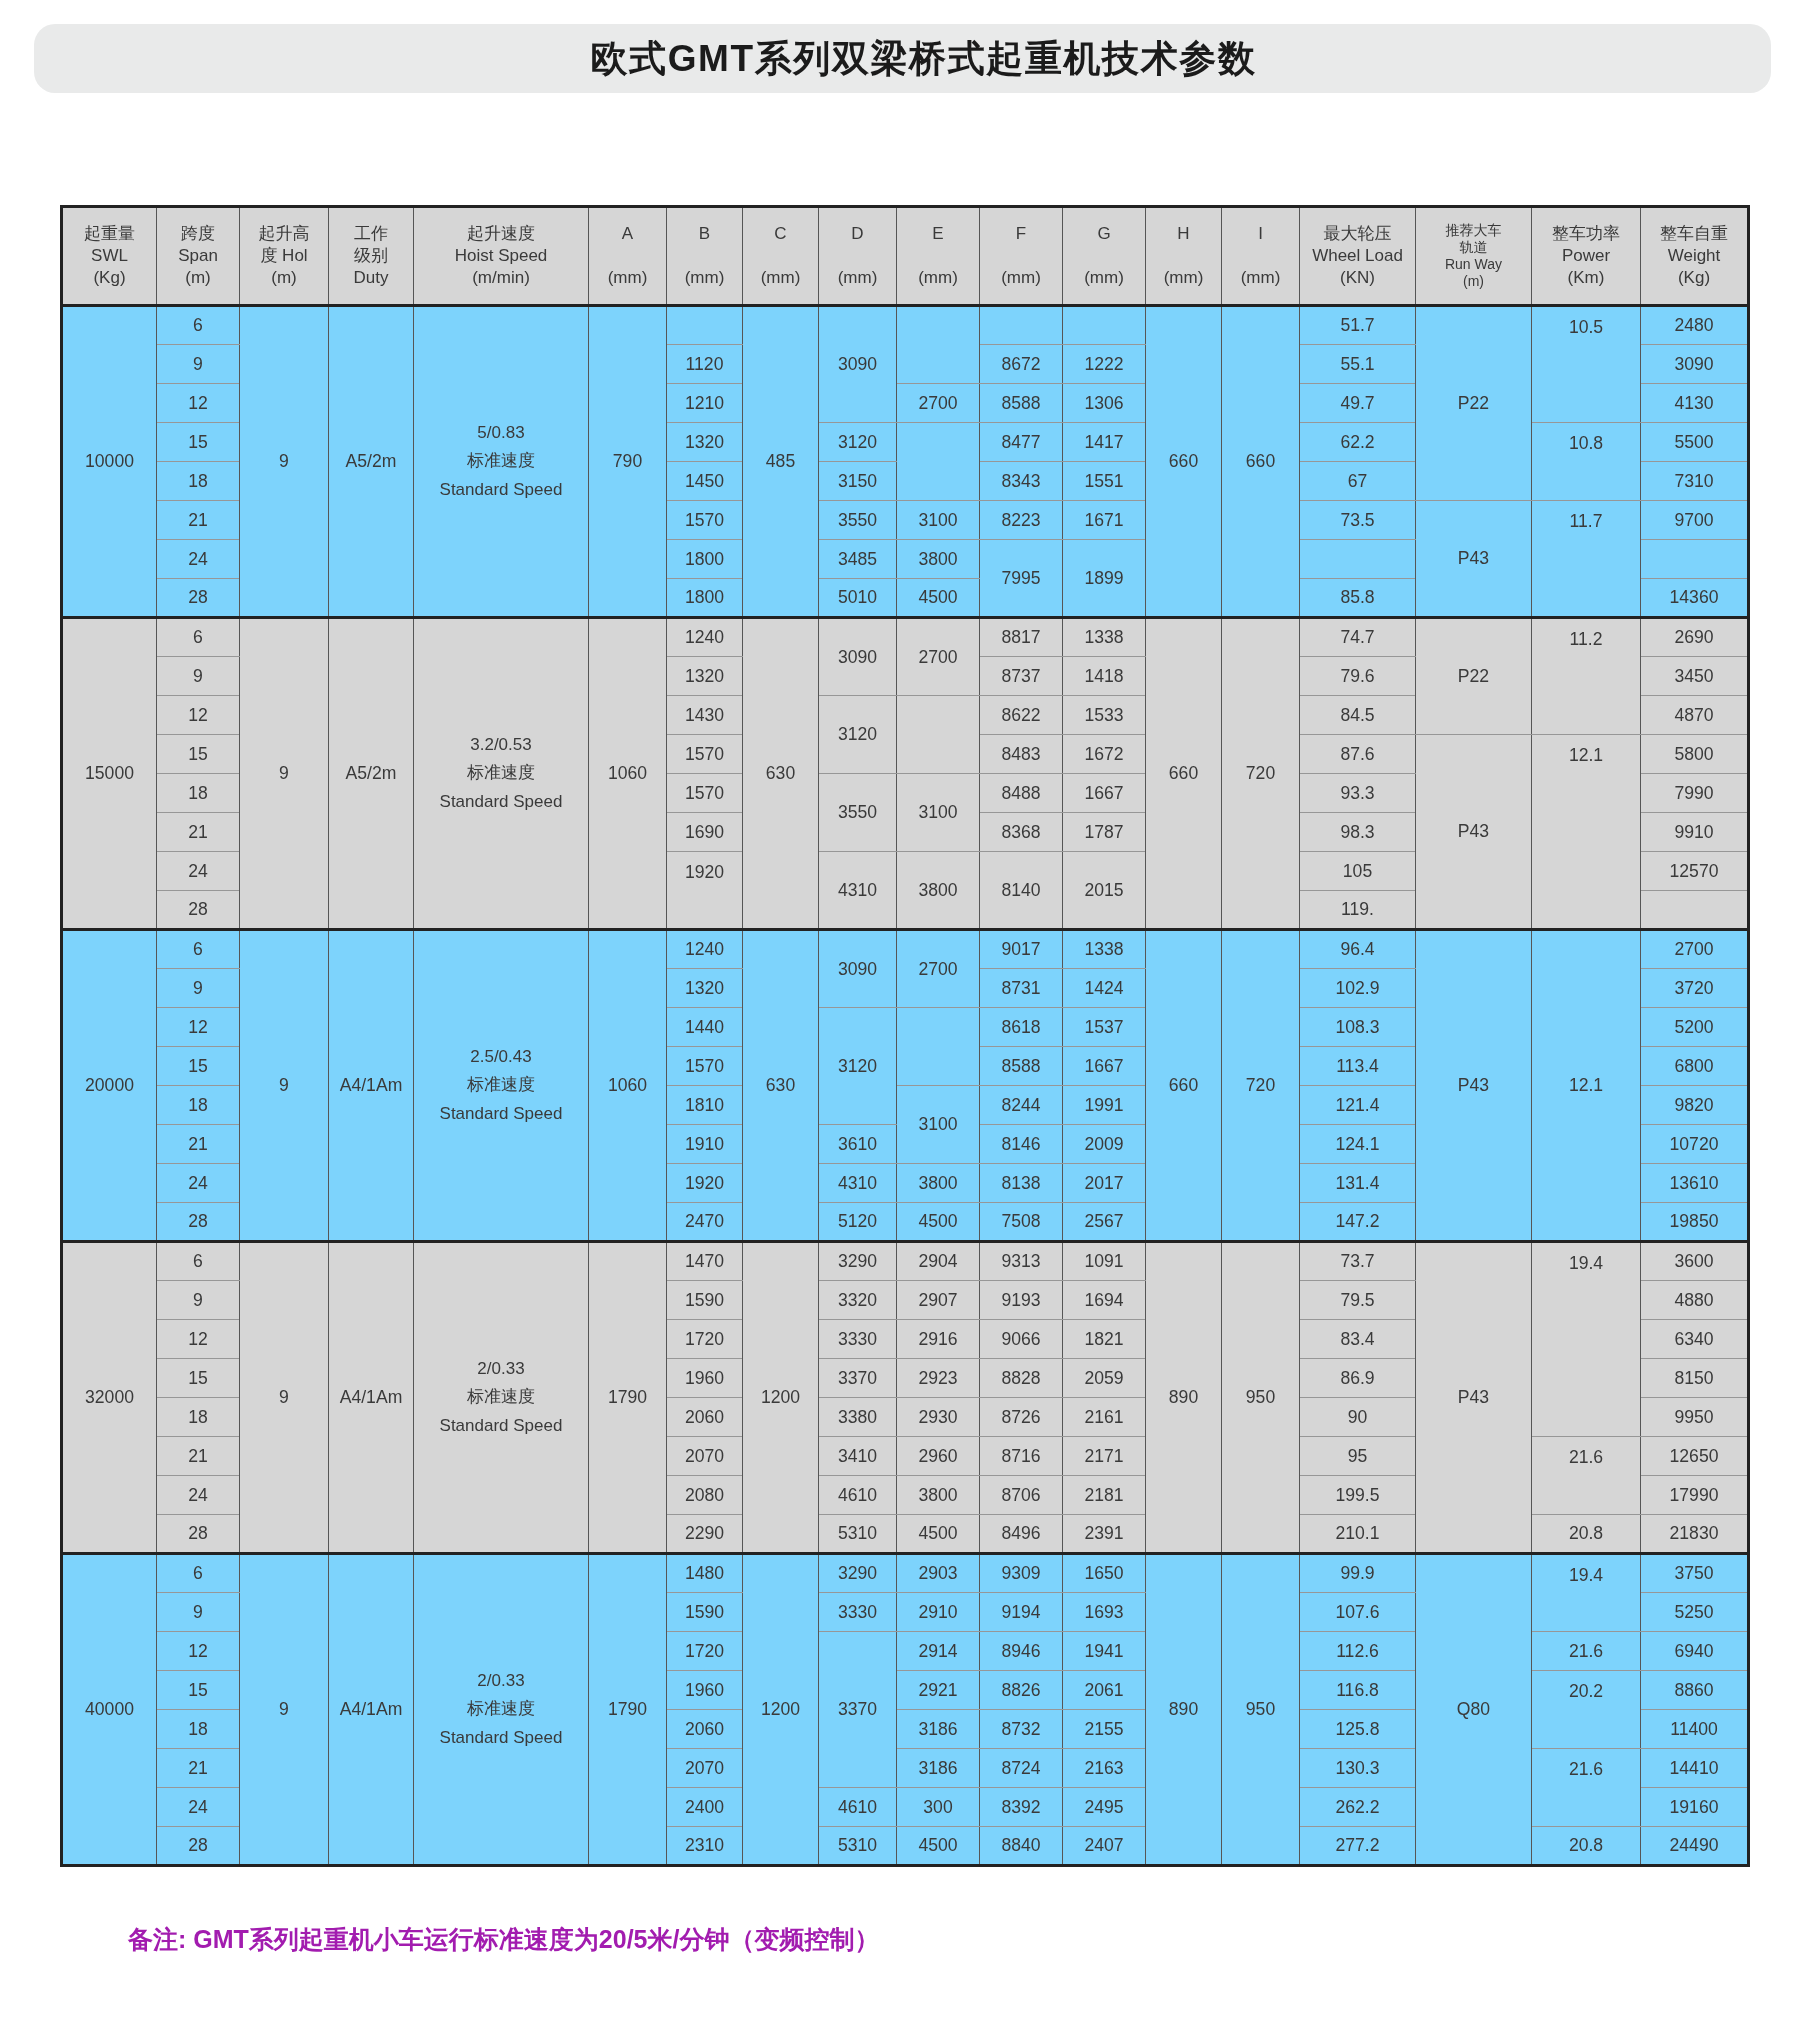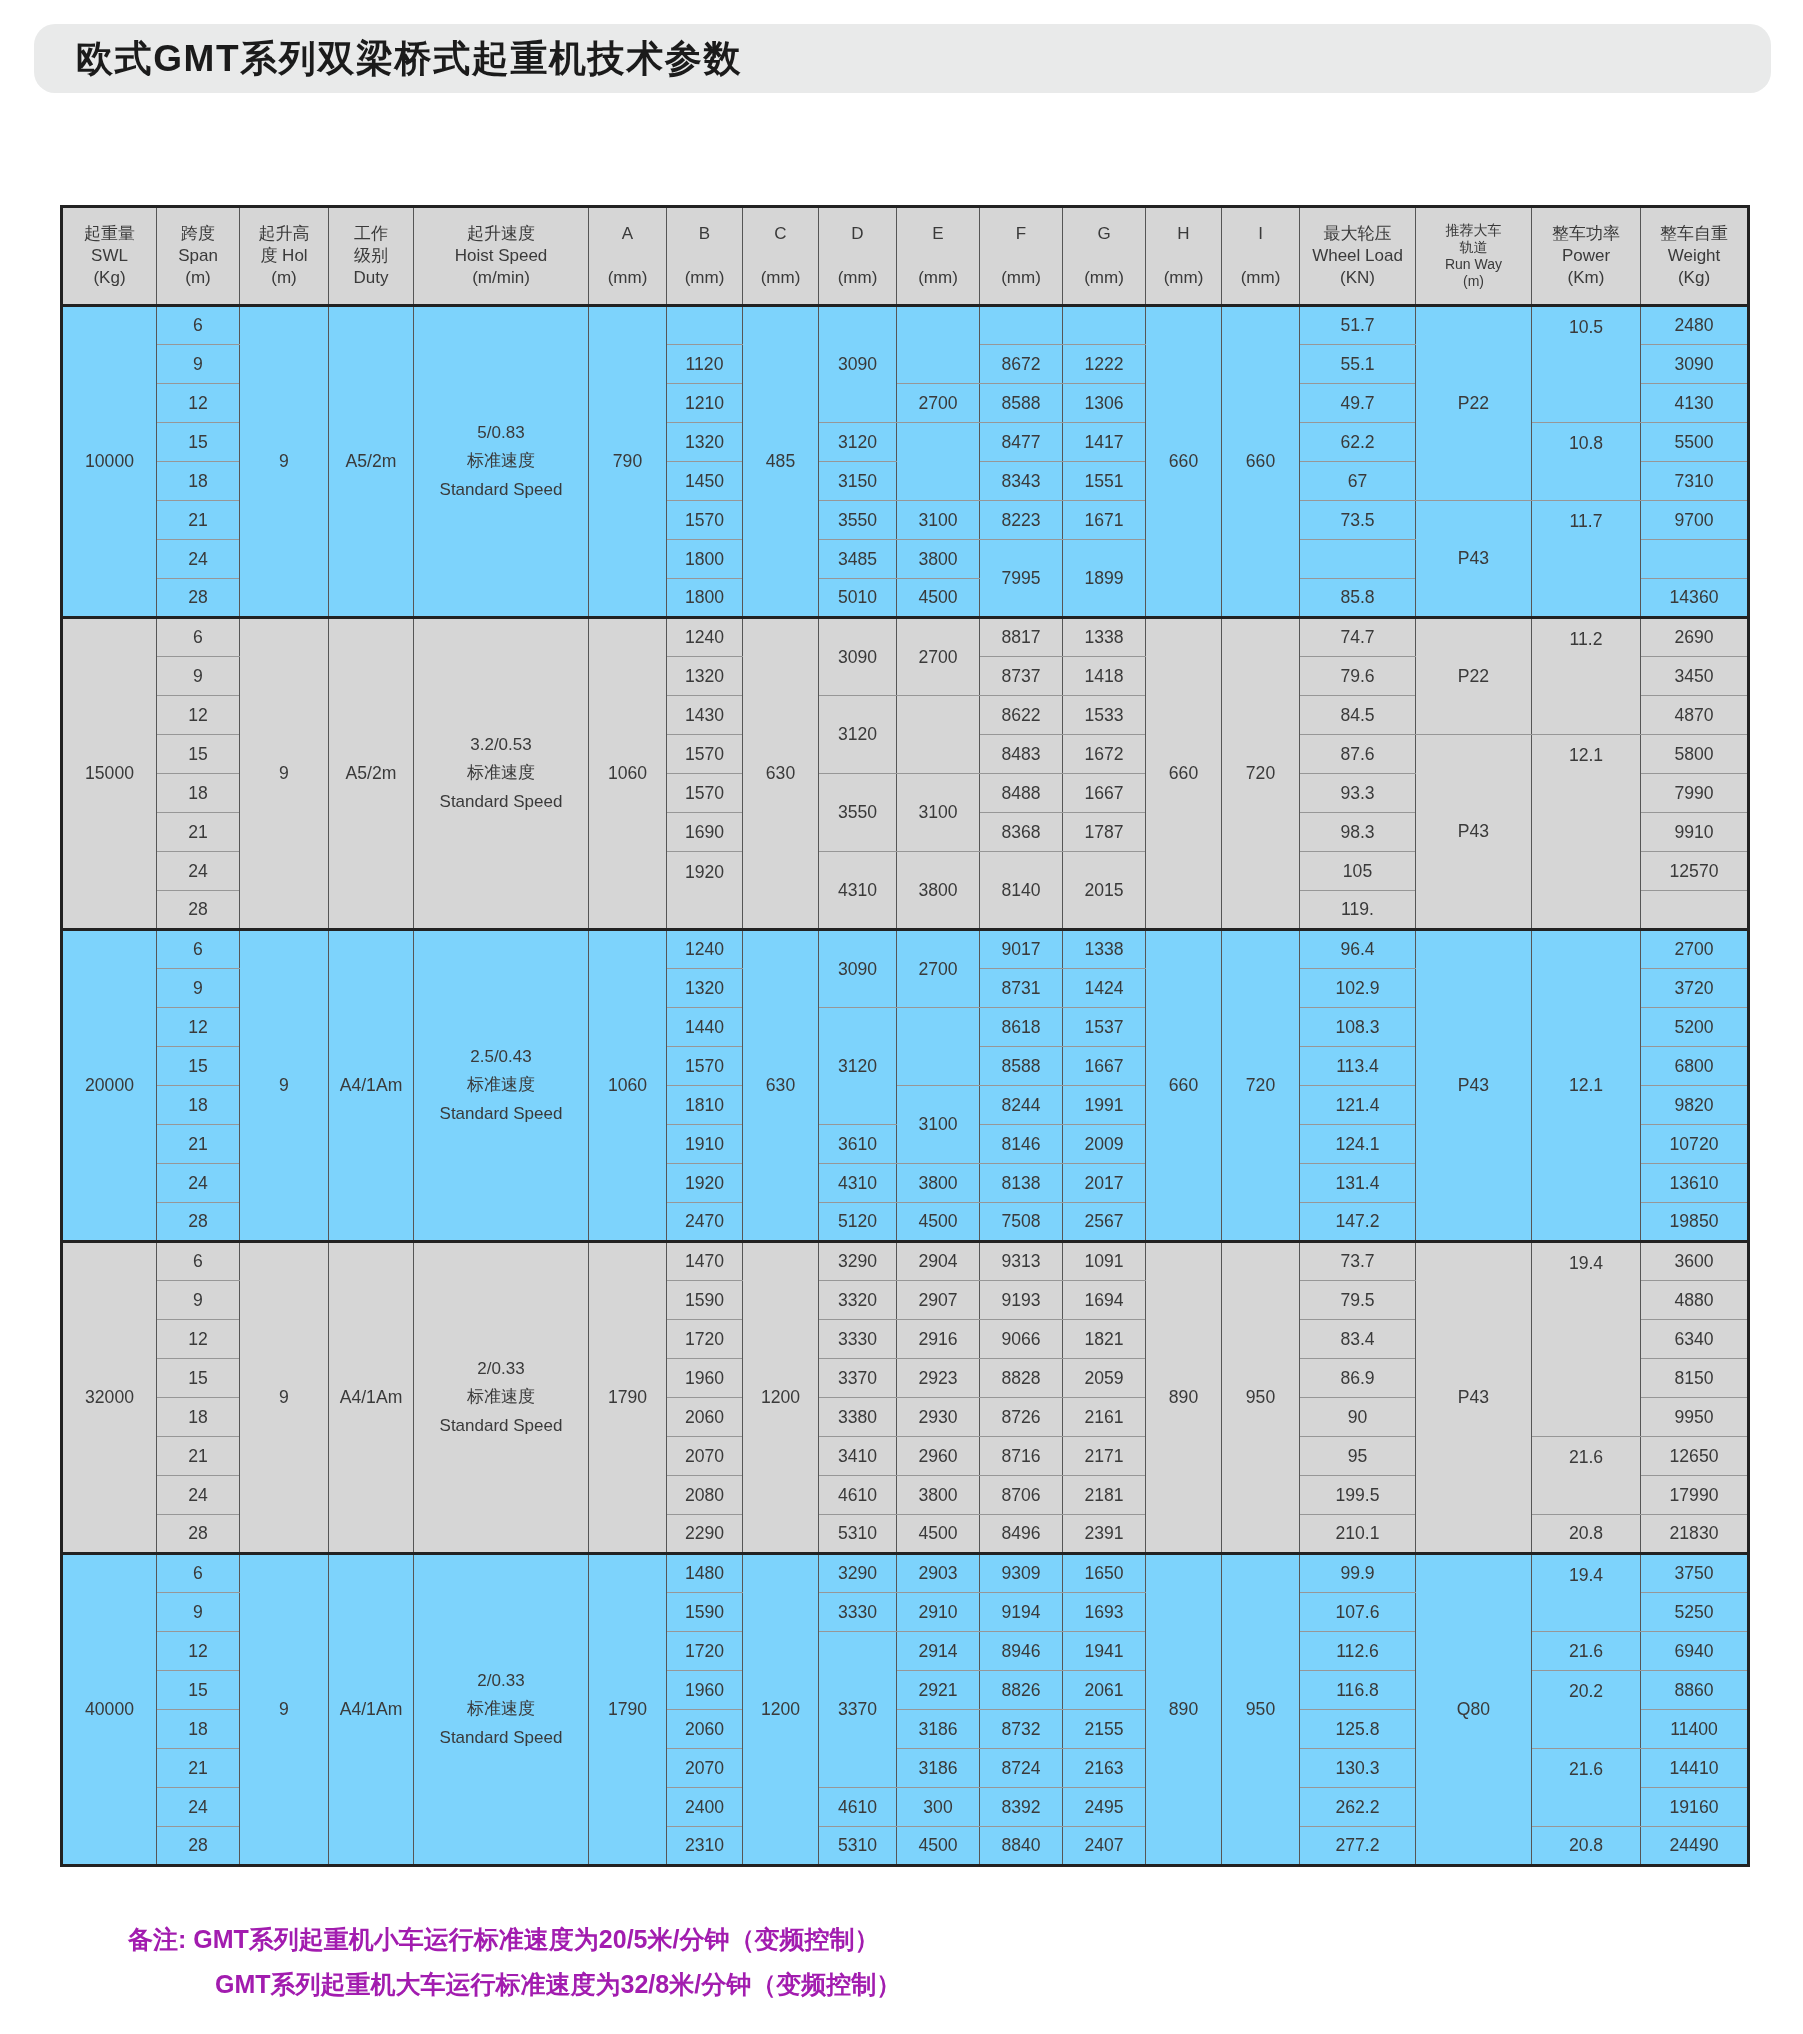--- a/index.html
+++ b/index.html
@@ -4,21 +4,21 @@
 <style>
   html,body{margin:0;padding:0;background:#ffffff;}
   body{
     width:1804px;height:2034px;position:relative;
     font-family:"Liberation Sans","DejaVu Sans",sans-serif;
     color:#3a3a3a;
   }
   .title-bar{
     position:absolute;left:34px;top:24px;width:1737px;height:69px;
     background:#e9eaea;border-radius:21px;
-    display:flex;align-items:center;
+    display:flex;align-items:center;justify-content:center;
   }
   .title-bar .title-text{
     margin-left:42px;font-size:37px;font-weight:bold;color:#1b1b1b;
     letter-spacing:1.6px;
   }
   table.spec{
     position:absolute;left:60px;top:205px;width:1688px;
     border-collapse:collapse;table-layout:fixed;
     background:#7dd3fc;
     border:3.2px solid #222;
@@ -627,15 +627,14 @@
         <td rowspan="1" class="">2407</td>
         <td rowspan="1" class="">277.2</td>
         <td rowspan="1" class="">20.8</td>
         <td rowspan="1" class="">24490</td>
       </tr>
     </tbody>
   </table>
 
 <div class="notes">
   <div class="line1"><span class="note-label">备注:</span> <span>GMT系列起重机小车运行标准速度为20/5米/分钟（变频控制）</span></div>
-  <div class="line2"><span>GMT系列起重机大车运行标准速度为32/8米/分钟（变频控制）</span></div>
 </div>
 
 
 </body></html>

